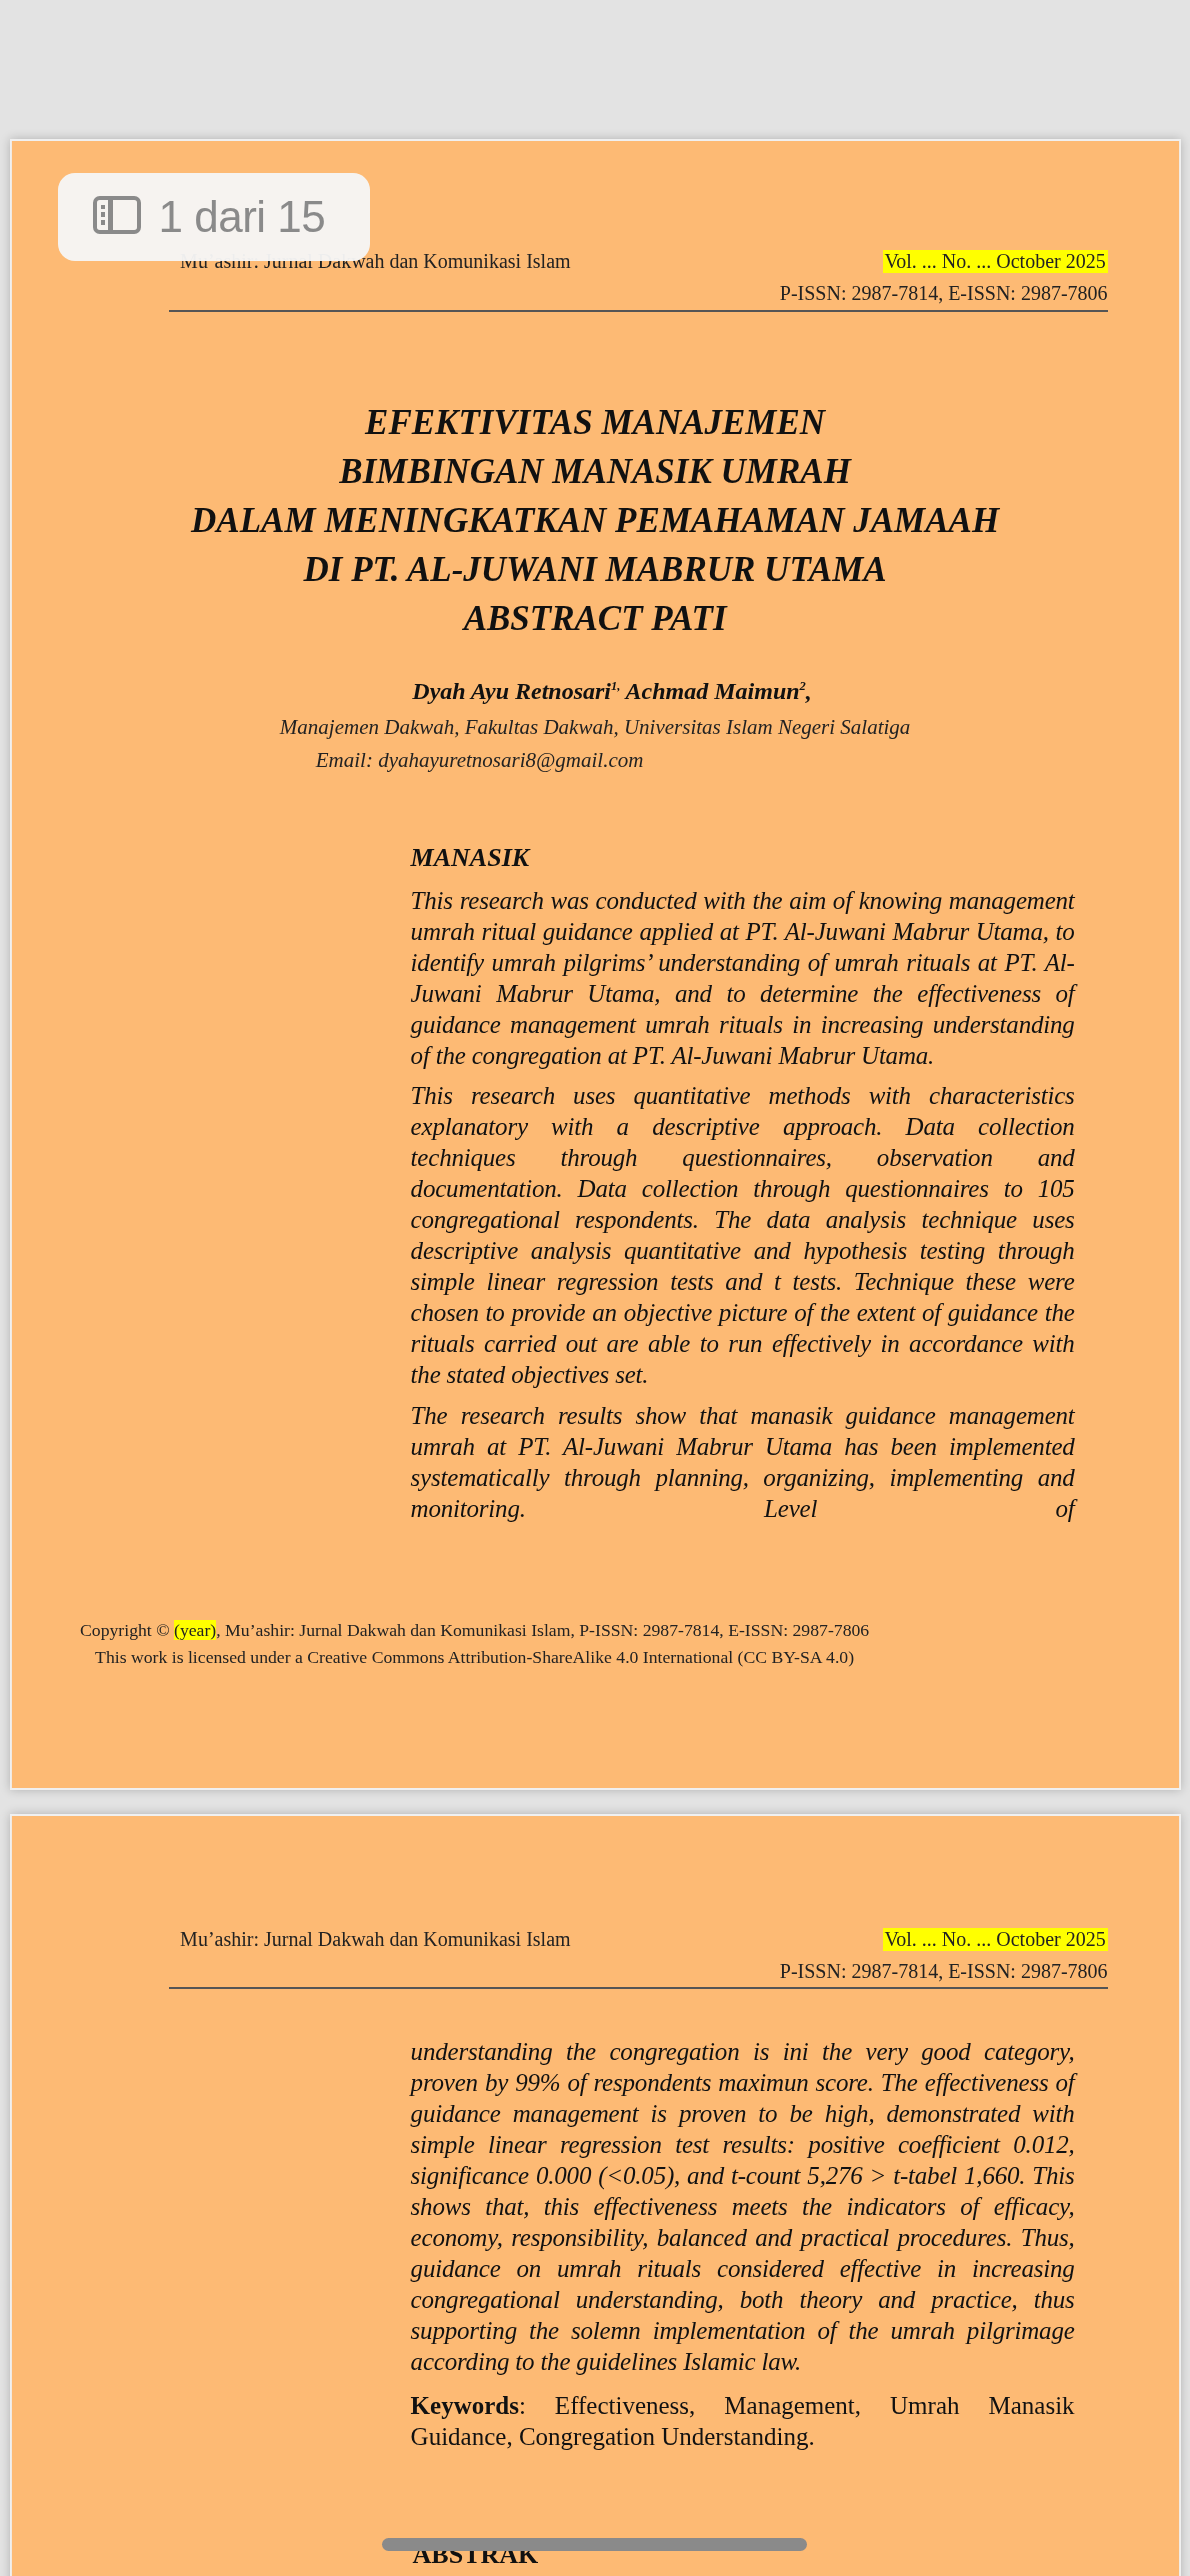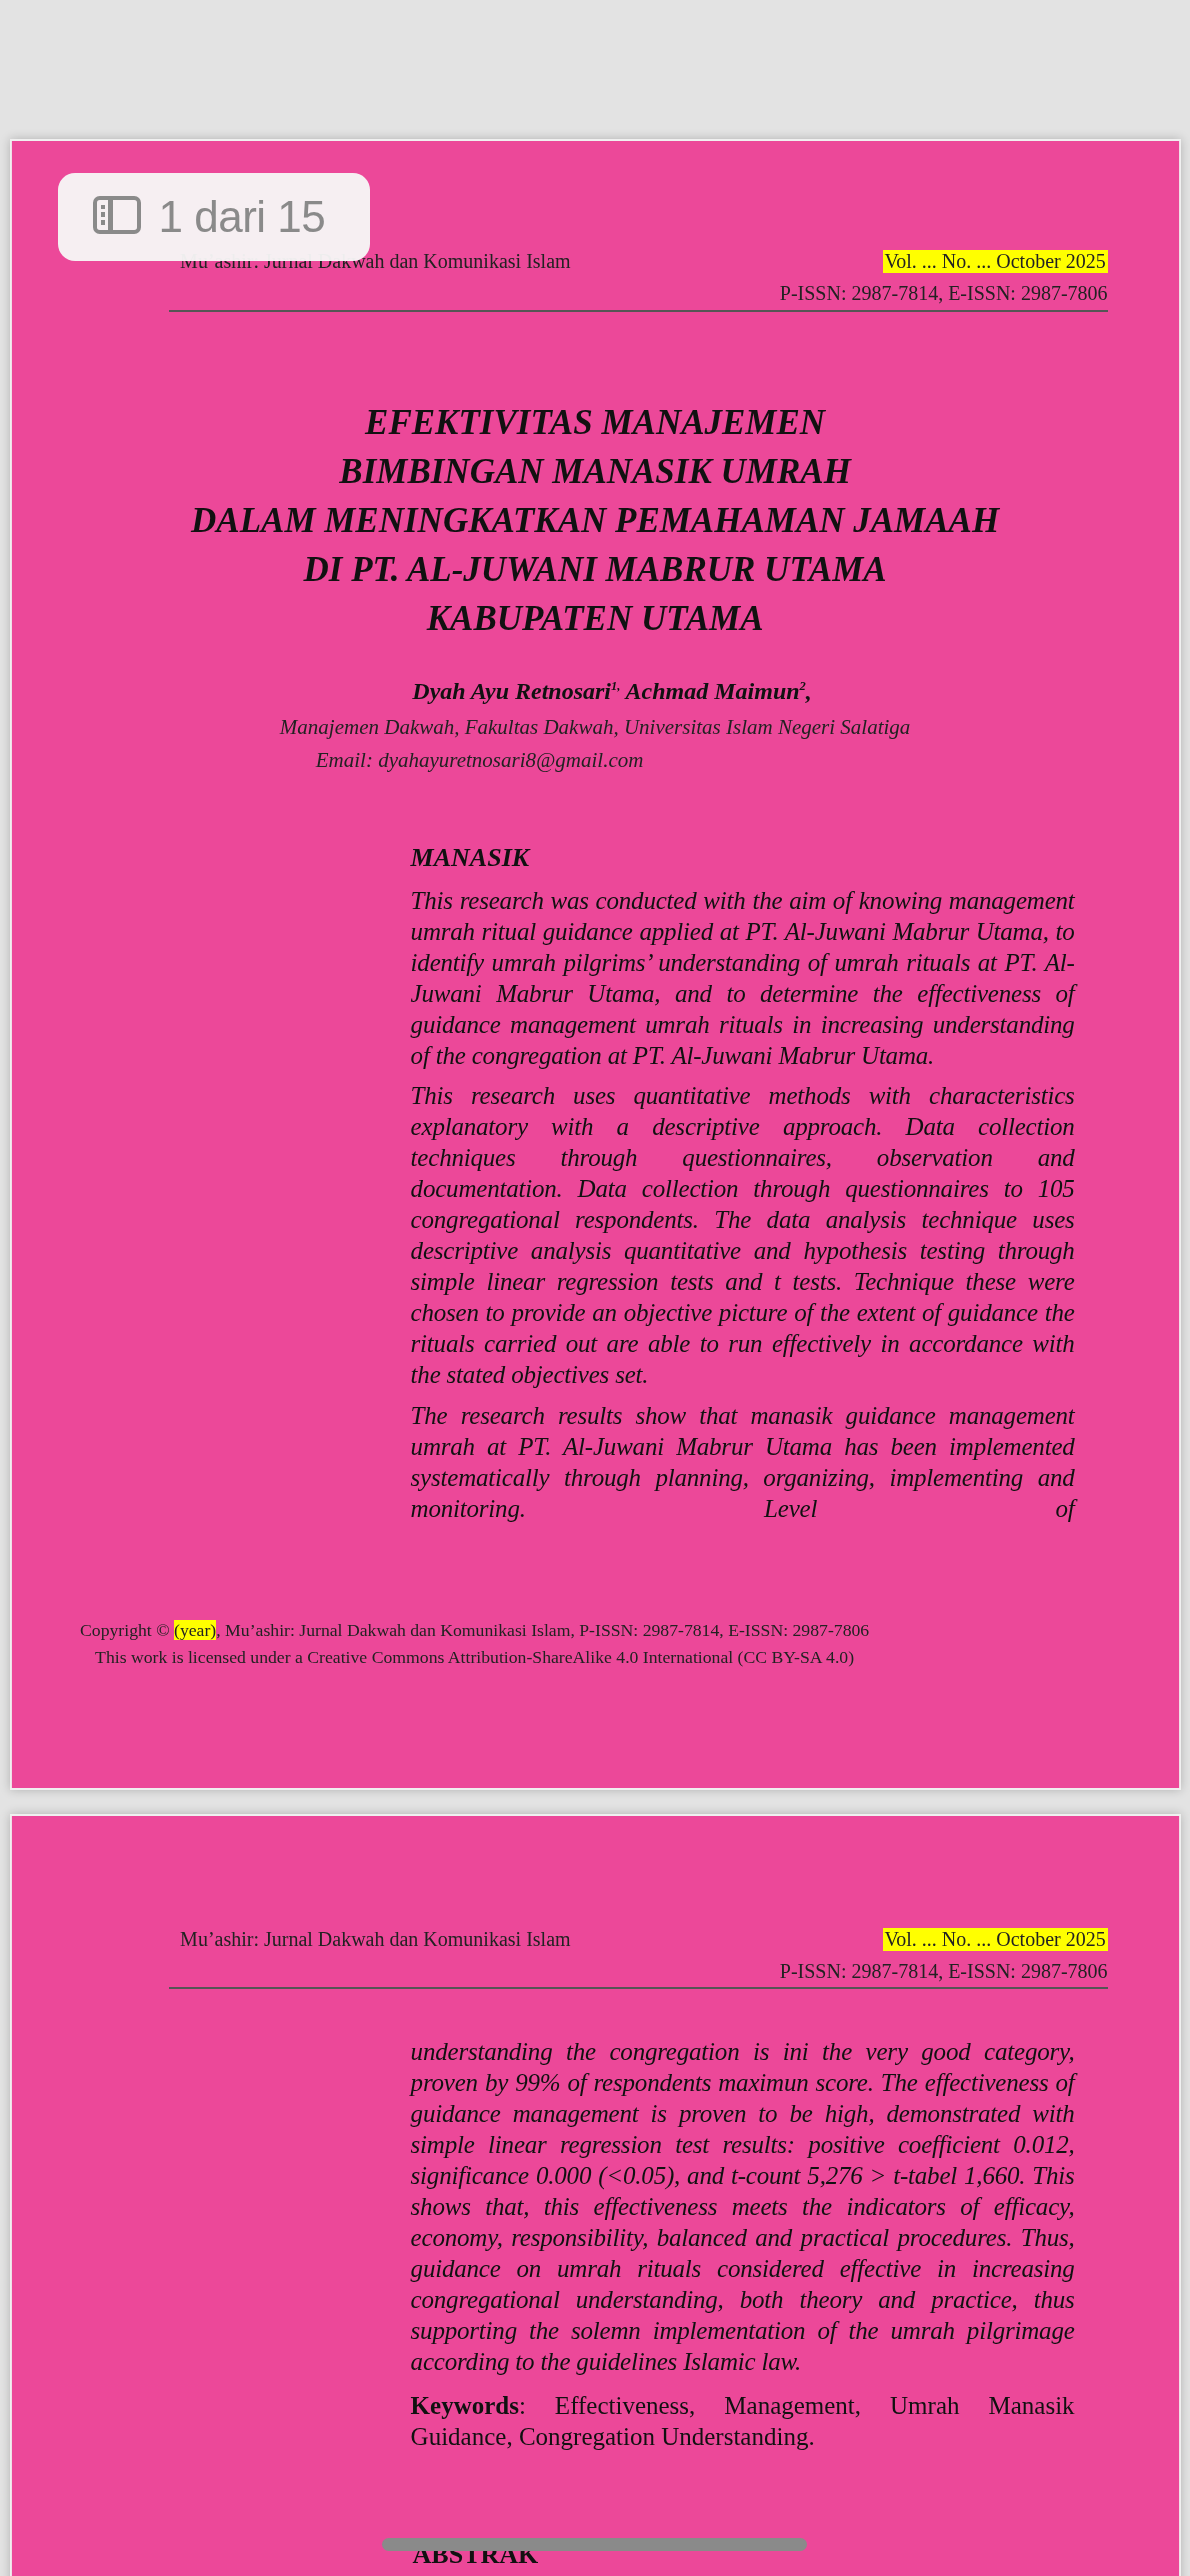--- a/index.html
+++ b/index.html
@@ -4,21 +4,21 @@
 <style>
   html, body { margin: 0; padding: 0; }
   body {
     width: 1190px; height: 2576px; overflow: hidden; position: relative;
     background: #e3e3e3;
     font-family: "Liberation Serif", "DejaVu Serif", serif;
     color: #111;
   }
   .page {
     position: absolute; left: 9.6px; width: 1171px;
-    background: #ec4899;
+    background: #fdba74;
     box-shadow: 0 0 9.6px rgba(0,0,0,0.22), 0 0 0 1.9px #f0f0f0 inset;
   }
   #page1 { top: 139px; height: 1651px; }
   #page2 { top: 1814px; height: 786px; }
 
   
   .run-head { position: absolute; left: 159px; width: 939px; top: 0; }
   .journal-name { position: absolute; left: 11.5px; font-size: 20px; color: #222; }
   .vol { position: absolute; right: 0; font-size: 20px; background: #ffff00; padding: 0 1.9px; color: #222; }
   .issn { position: absolute; right: 0; font-size: 20px; color: #222; }
@@ -111,21 +111,21 @@
     <span class="vol">Vol. ... No. ... October 2025</span>
     <span class="issn">P-ISSN: 2987-7814, E-ISSN: 2987-7806</span>
     <div class="head-rule"></div>
   </div>
 
   <div class="title">
     <div>EFEKTIVITAS MANAJEMEN</div>
     <div>BIMBINGAN MANASIK UMRAH</div>
     <div>DALAM MENINGKATKAN PEMAHAMAN JAMAAH</div>
     <div>DI PT. AL-JUWANI MABRUR UTAMA</div>
-    <div>KABUPATEN UTAMA</div>
+    <div>ABSTRACT PATI</div>
   </div>
 
   <div class="authors"><span>Dyah Ayu Retnosari</span><sup>1,</sup><span> Achmad Maimun</span><sup>2</sup><span>,</span></div>
   <div class="affil">Manajemen Dakwah, Fakultas Dakwah, Universitas Islam Negeri Salatiga</div>
   <div class="email">Email: dyahayuretnosari8@gmail.com</div>
 
   <div class="abstract-col">
     <div class="abs-heading">MANASIK</div>
     <p class="abs-para">This research was conducted with the aim of knowing management umrah ritual guidance applied at PT. Al-Juwani Mabrur Utama, to identify umrah pilgrims’ understanding of umrah rituals at PT. Al-Juwani Mabrur Utama, and to determine the effectiveness of guidance management umrah rituals in increasing understanding of the congregation at PT. Al-Juwani Mabrur Utama.</p>
     <p class="abs-para">This research uses quantitative methods with characteristics explanatory with a descriptive approach. Data collection techniques through questionnaires, observation and documentation. Data collection through questionnaires to 105 congregational respondents. The data analysis technique uses descriptive analysis quantitative and hypothesis testing through simple linear regression tests and t tests. Technique these were chosen to provide an objective picture of the extent of guidance the rituals carried out are able to run effectively in accordance with the stated objectives set.</p>

